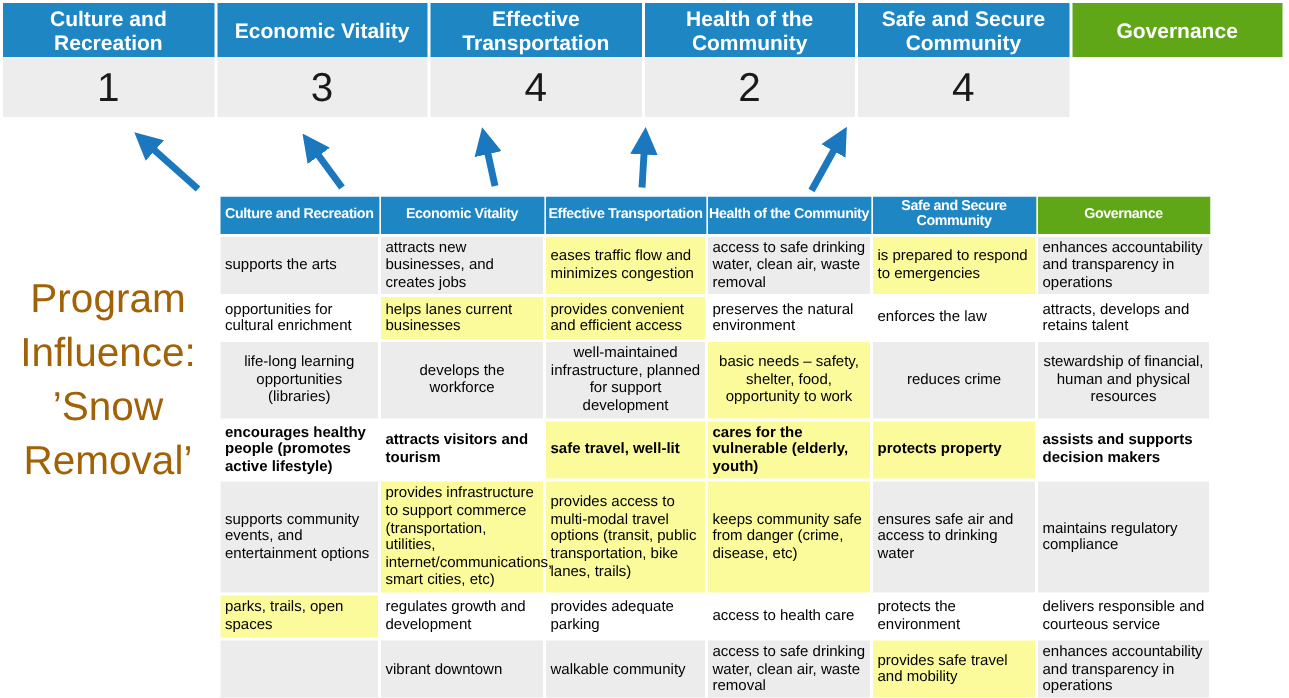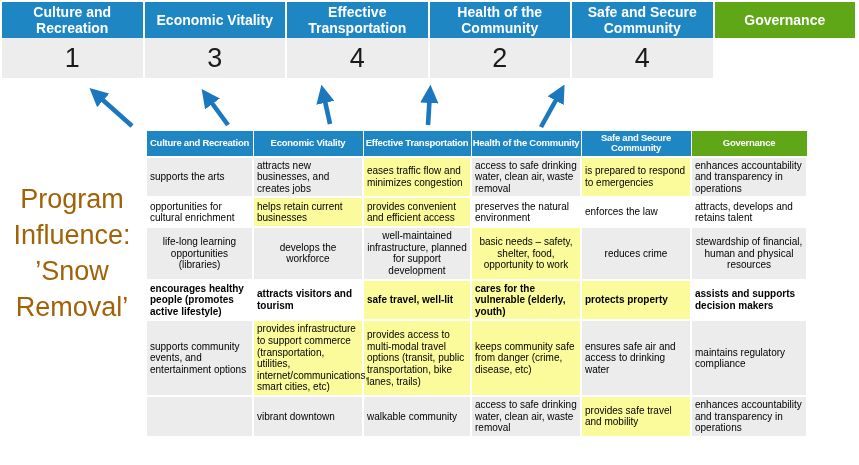--- a/index.html
+++ b/index.html
@@ -119,21 +119,21 @@
       <tr class="odd" style="height: 36px;">
         <td>supports the arts</td>
         <td>attracts new businesses, and creates jobs</td>
         <td class="hl">eases traffic flow and minimizes congestion</td>
         <td>access to safe drinking water, clean air, waste removal</td>
         <td class="hl">is prepared to respond to emergencies</td>
         <td>enhances accountability and transparency in operations</td>
       </tr>
       <tr class="even" style="height: 30px; margin-top: 25px;">
         <td>opportunities for cultural enrichment</td>
-        <td class="hl">helps retain current businesses</td>
+        <td class="hl">helps lanes current businesses</td>
         <td class="hl">provides convenient and efficient access</td>
         <td>preserves the natural environment</td>
         <td>enforces the law</td>
         <td>attracts, develops and retains talent</td>
       </tr>
       <tr class="odd" style="height: 34px; text-align: center;">
         <td>life-long learning opportunities (libraries)</td>
         <td>develops the workforce</td>
         <td>well-maintained infrastructure, planned for support development</td>
         <td class="hl">basic needs – safety, shelter, food, opportunity to work</td>
@@ -149,20 +149,28 @@
         <td>assists and supports decision makers</td>
       </tr>
       <tr class="odd" style="height: 52px;">
         <td>supports community events, and entertainment options</td>
         <td class="hl">provides infrastructure to support commerce (transportation, utilities, internet/communications, smart cities, etc)</td>
         <td class="hl">provides access to multi-modal travel options (transit, public transportation, bike lanes, trails)</td>
         <td class="hl">keeps community safe from danger (crime, disease, etc)</td>
         <td>ensures safe air and access to drinking water</td>
         <td>maintains regulatory compliance</td>
       </tr>
+      <tr class="even" style="height: 30px;">
+        <td class="hl">parks, trails, open spaces</td>
+        <td>regulates growth and development</td>
+        <td>provides adequate parking</td>
+        <td>access to health care</td>
+        <td>protects the environment</td>
+        <td>delivers responsible and courteous service</td>
+      </tr>
       <tr class="odd" style="height: 38px;">
         <td></td>
         <td>vibrant downtown</td>
         <td>walkable community</td>
         <td>access to safe drinking water, clean air, waste removal</td>
         <td class="hl">provides safe travel and mobility</td>
         <td>enhances accountability and transparency in operations</td>
       </tr>
     </tbody>
 </table>

